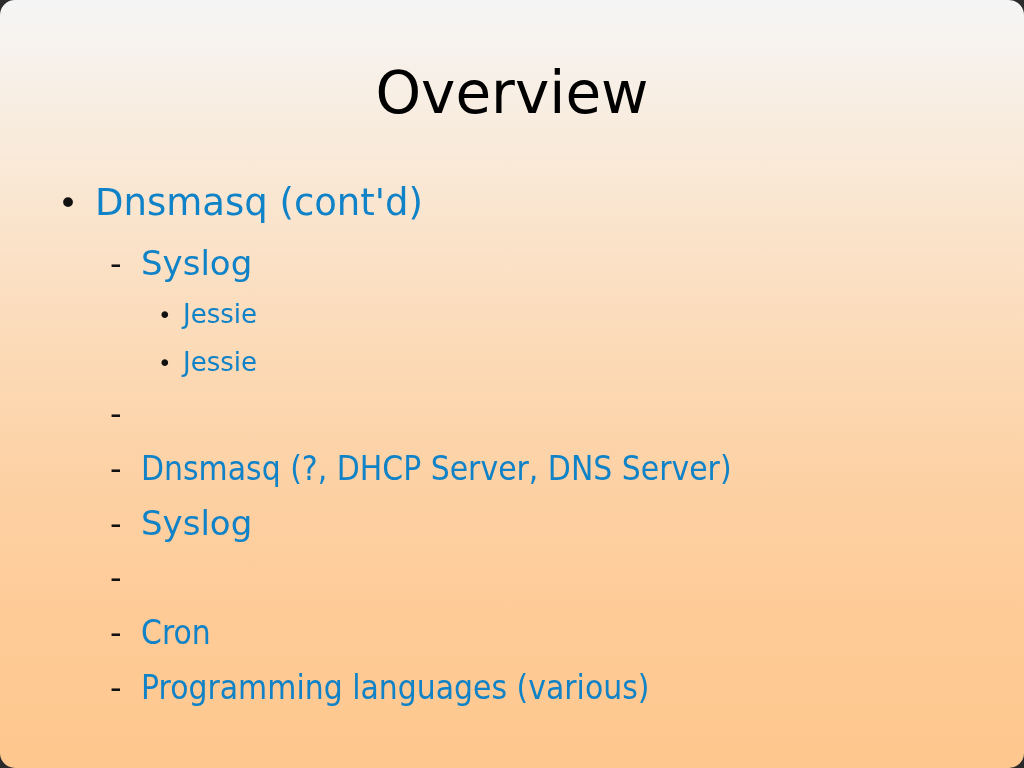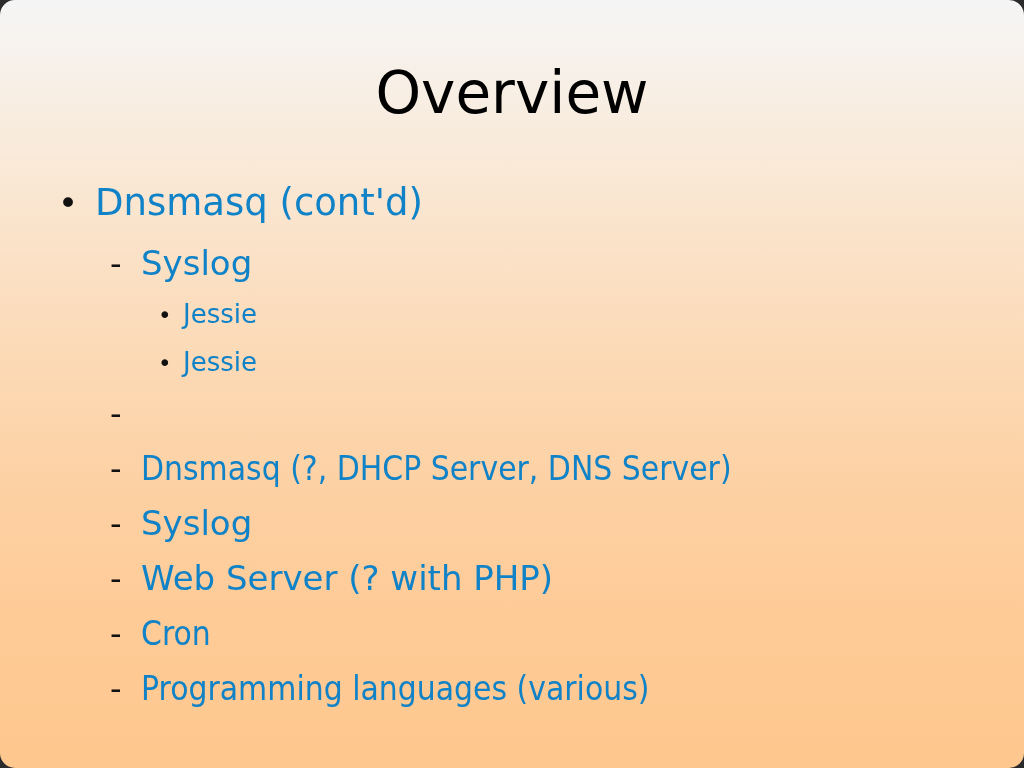--- a/index.html
+++ b/index.html
@@ -115,21 +115,20 @@
       <div class="row l2">
         <span class="marker">-</span>
         <span class="label condensed">Dnsmasq (?, DHCP Server, DNS Server)</span>
       </div>
       <div class="row l2">
         <span class="marker">-</span>
         <span class="label">Syslog</span>
       </div>
       <div class="row l2">
         <span class="marker">-</span>
-        <span class="label">Web Server (? with PHP)</span>
       </div>
       <div class="row l2">
         <span class="marker">-</span>
         <span class="label condensed">Cron</span>
       </div>
       <div class="row l2">
         <span class="marker">-</span>
         <span class="label condensed">Programming languages (various)</span>
       </div>
     </div>

